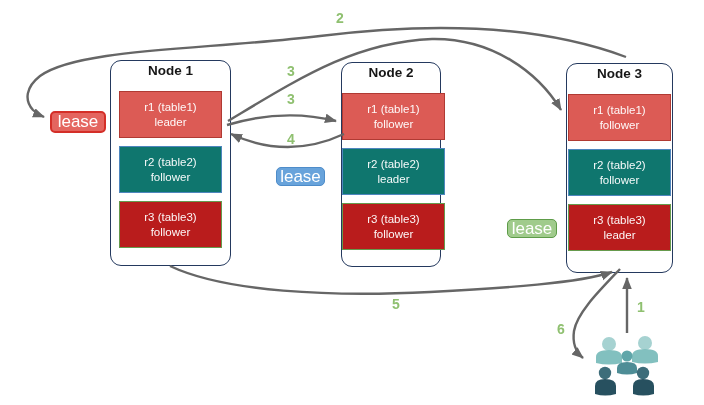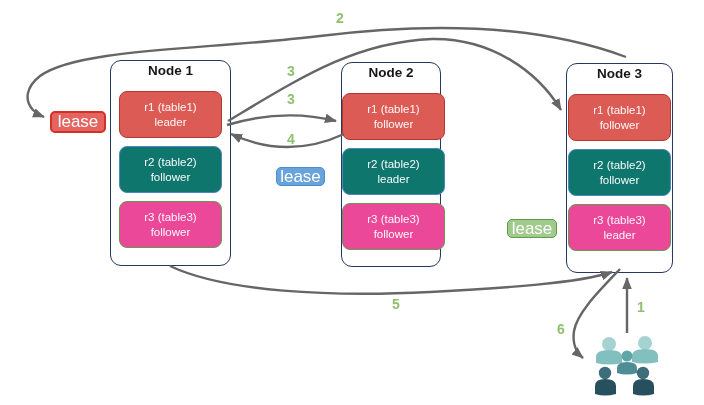--- a/index.html
+++ b/index.html
@@ -10,27 +10,27 @@
   
   .node{
     position:absolute;background:#fff;border:1.6px solid #24395E;border-radius:11px;
     box-sizing:border-box;padding-top:2px;
   }
   .node-title{
     text-align:center;font-size:13.5px;font-weight:bold;color:#161616;
     height:16px;line-height:16px;margin-bottom:12px;
   }
   .replica{
-    width:103px;height:47px;margin:0 auto 8px auto;border-radius:8px;
+    width:103px;height:47px;margin:0 auto 8px auto;border-radius:0;
     box-sizing:border-box;display:flex;flex-direction:column;align-items:center;
     justify-content:center;color:rgba(255,255,255,0.96);font-size:11.5px;line-height:15px;
   }
   .replica.red{background:#DC5B55;border:1.5px solid #B03A33;}
   .replica.blue{background:#0f766e;border:1.5px solid #4E86BE;}
-  .replica.green{background:#ec4899;border:1.5px solid #669A4D;}
+  .replica.green{background:#b91c1c;border:1.5px solid #669A4D;}
   #node1{left:110px;top:60px;width:121px;height:206px;}
   #node2{left:341px;top:62px;width:100px;height:205px;}
   #node3{left:566px;top:57px;width:107px;height:210px;margin-top:6px;}
   
   .lease{
     position:absolute;box-sizing:border-box;border-radius:5px;color:#fff;
     font-size:17px;display:flex;align-items:center;justify-content:center;
   }
   #lease-red{left:50px;top:111px;width:56px;height:22px;background:#E4655F;border:2px solid #D42F28;}
   #lease-blue{left:276px;top:167px;width:49px;height:19px;background:#68A3DB;border:1.5px solid #4E8CC9;}

